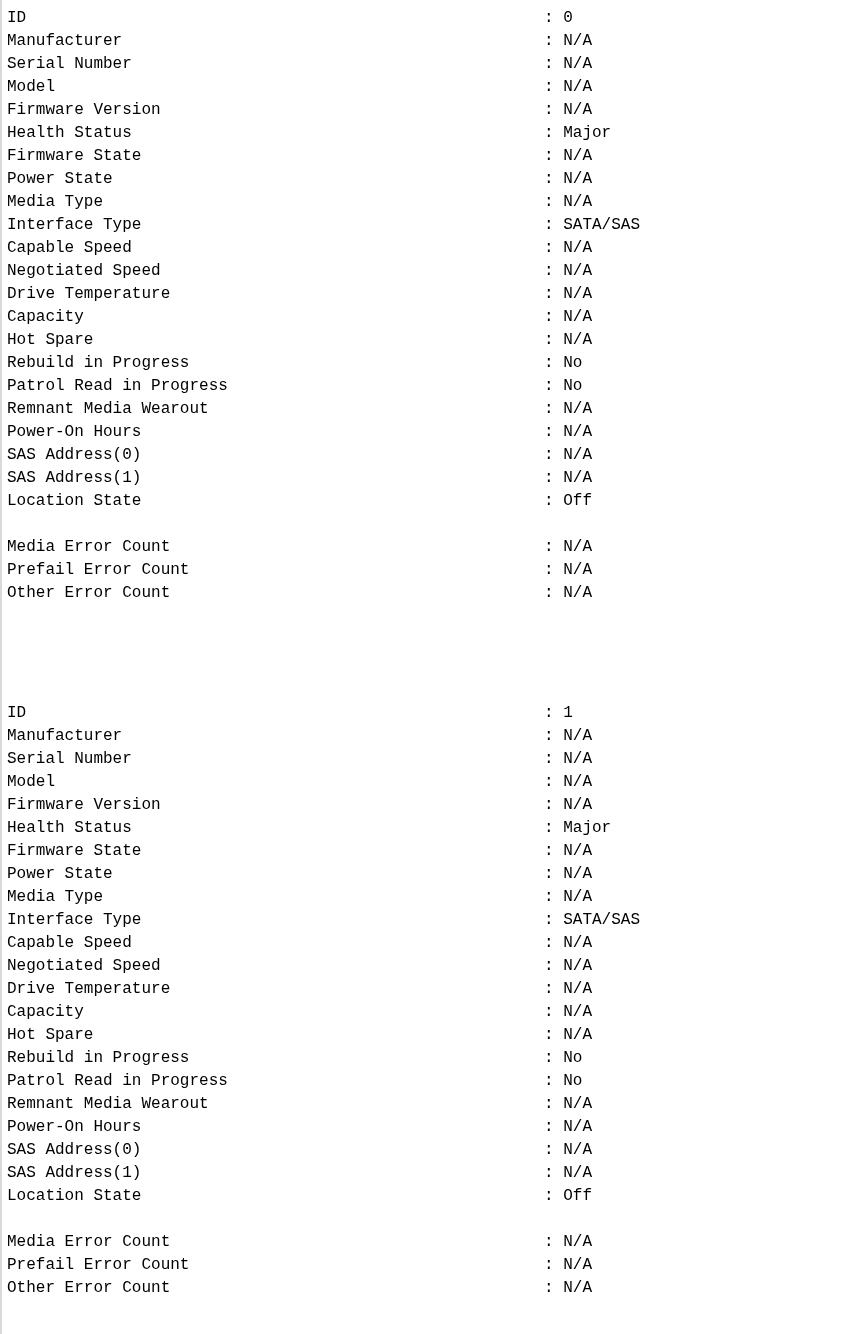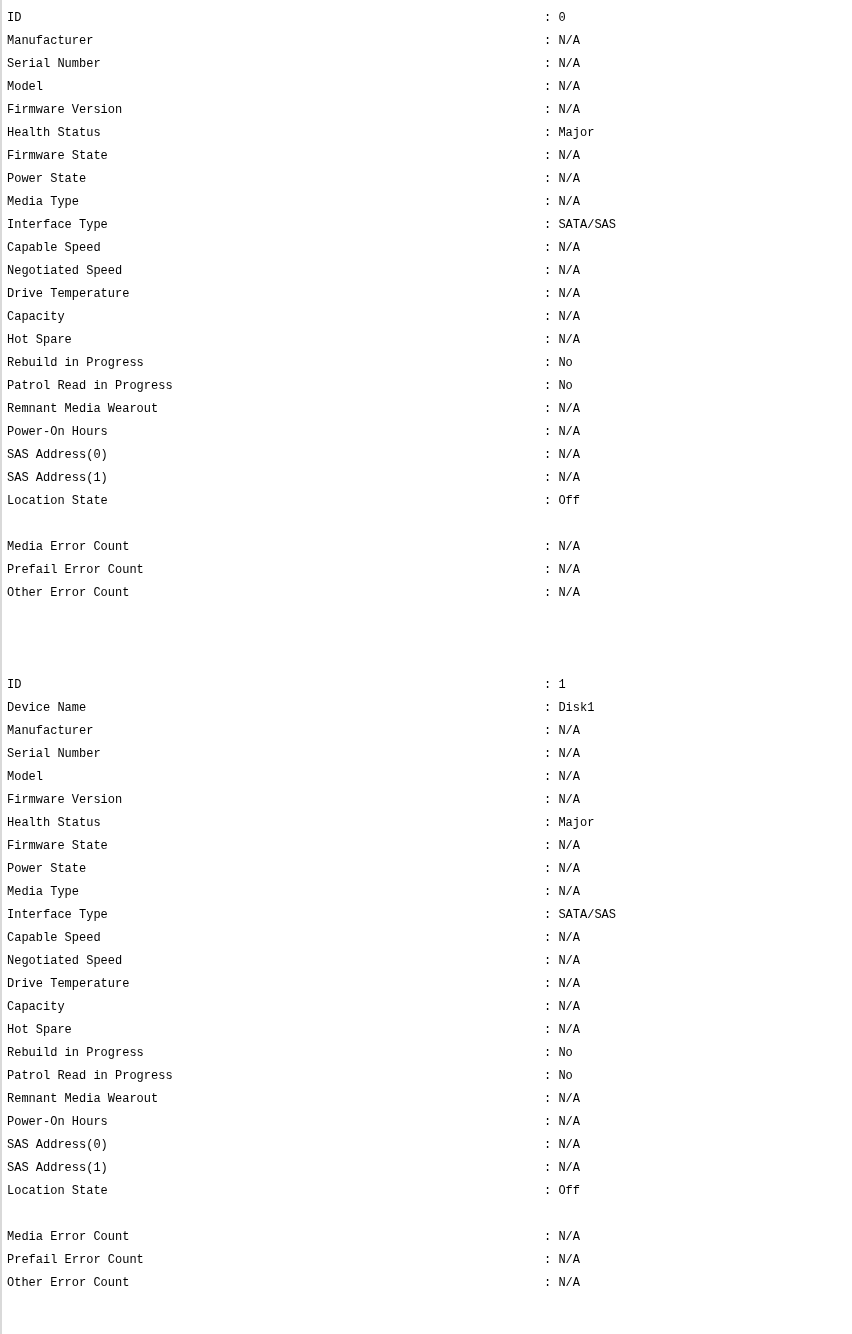--- a/index.html
+++ b/index.html
@@ -9,39 +9,39 @@
   }
   .screen {
     width: 852px;
     height: 1334px;
     box-sizing: border-box;
     background: #ffffff;
     border-left: 2px solid #d9d9d9;
     padding: 7px 0 0 5px;
     overflow: hidden;
     font-family: "Liberation Mono", "DejaVu Sans Mono", monospace;
-    font-size: 12px;
+    font-size: 16px;
     line-height: 23px;
     color: #000000;
   }
   .row {
     white-space: pre;
     height: 23px;
   }
   .row .label {
     display: inline-block;
     width: 537px;
     vertical-align: top;
     white-space: pre;
   }
   .blank-line {
     height: 23px;
   }
   .device-block + .device-block {
-    margin-top: 69px; 
+    margin-top: 97px; 
   }
 </style>
 </head>
 <body>
 
 <div class="screen">
 
   <div class="device-block">
     <div>
         <div class="row"><span class="label">ID</span><span class="sep">: </span><span class="value">0</span></div>
@@ -71,21 +71,20 @@
     <div>
         <div class="row"><span class="label">Media Error Count</span><span class="sep">: </span><span class="value">N/A</span></div>
         <div class="row"><span class="label">Prefail Error Count</span><span class="sep">: </span><span class="value">N/A</span></div>
         <div class="row"><span class="label">Other Error Count</span><span class="sep">: </span><span class="value">N/A</span></div>
       </div>
   </div>
 
   <div class="device-block">
     <div>
         <div class="row"><span class="label">ID</span><span class="sep">: </span><span class="value">1</span></div>
-        <div class="row"><span class="label">Device Name</span><span class="sep">: </span><span class="value">Disk1</span></div>
         <div class="row"><span class="label">Manufacturer</span><span class="sep">: </span><span class="value">N/A</span></div>
         <div class="row"><span class="label">Serial Number</span><span class="sep">: </span><span class="value">N/A</span></div>
         <div class="row"><span class="label">Model</span><span class="sep">: </span><span class="value">N/A</span></div>
         <div class="row"><span class="label">Firmware Version</span><span class="sep">: </span><span class="value">N/A</span></div>
         <div class="row"><span class="label">Health Status</span><span class="sep">: </span><span class="value">Major</span></div>
         <div class="row"><span class="label">Firmware State</span><span class="sep">: </span><span class="value">N/A</span></div>
         <div class="row"><span class="label">Power State</span><span class="sep">: </span><span class="value">N/A</span></div>
         <div class="row"><span class="label">Media Type</span><span class="sep">: </span><span class="value">N/A</span></div>
         <div class="row"><span class="label">Interface Type</span><span class="sep">: </span><span class="value">SATA/SAS</span></div>
         <div class="row"><span class="label">Capable Speed</span><span class="sep">: </span><span class="value">N/A</span></div>

